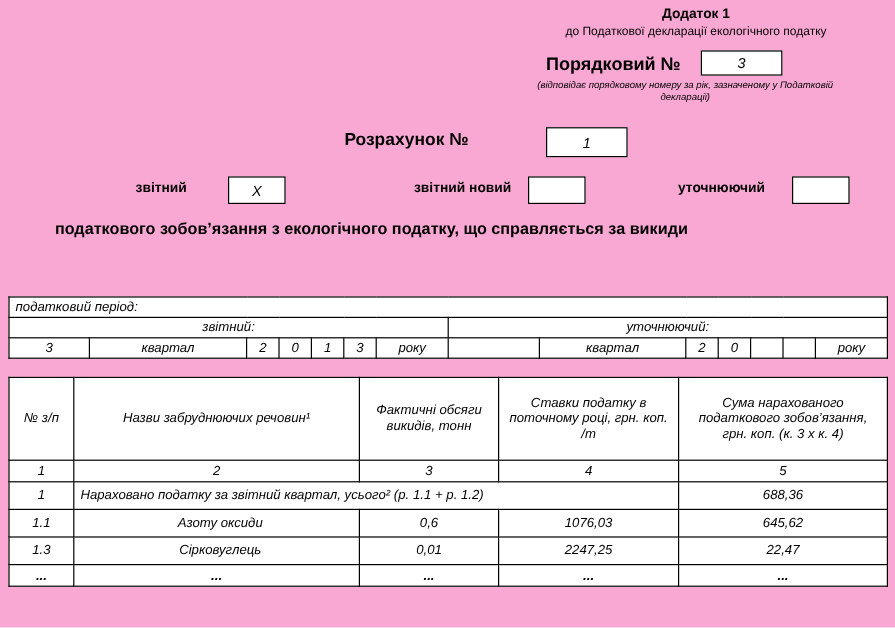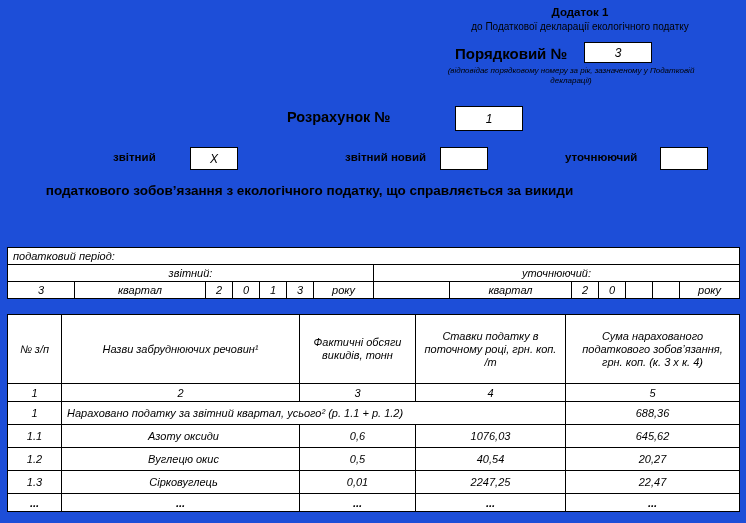--- a/index.html
+++ b/index.html
@@ -1,20 +1,20 @@
 <!DOCTYPE html>
 <html><head>
 <meta charset="utf-8">
 <style>
   html, body { margin: 0; padding: 0; background: #fff; }
   .page {
     position: relative;
     width: 746px;
     height: 523px;
-    background: #1d4ed8;
+    background: #f9a8d4;
     font-family: "Liberation Sans", sans-serif;
     color: #000;
     overflow: hidden;
   }
   .i { font-style: italic; }
 
   
   .appendix-block { position: absolute; left: 418px; top: 6px; width: 324px; text-align: center; }
   .appendix-title { font-size: 11.5px; font-weight: bold; }
   .appendix-subtitle { font-size: 10px; margin-top: 3px; }
@@ -165,27 +165,20 @@
       <td class="i">688,36</td>
     </tr>
     <tr class="row">
       <td>1.1</td>
       <td class="name">Азоту оксиди</td>
       <td class="i">0,6</td>
       <td class="i">1076,03</td>
       <td class="i">645,62</td>
     </tr>
     <tr class="row">
-      <td>1.2</td>
-      <td class="name">Вуглецю окис</td>
-      <td class="i">0,5</td>
-      <td class="i">40,54</td>
-      <td class="i">20,27</td>
-    </tr>
-    <tr class="row">
       <td>1.3</td>
       <td class="name">Сірковуглець</td>
       <td class="i">0,01</td>
       <td class="i">2247,25</td>
       <td class="i">22,47</td>
     </tr>
     <tr class="dots">
       <td>...</td>
       <td>...</td>
       <td>...</td>

